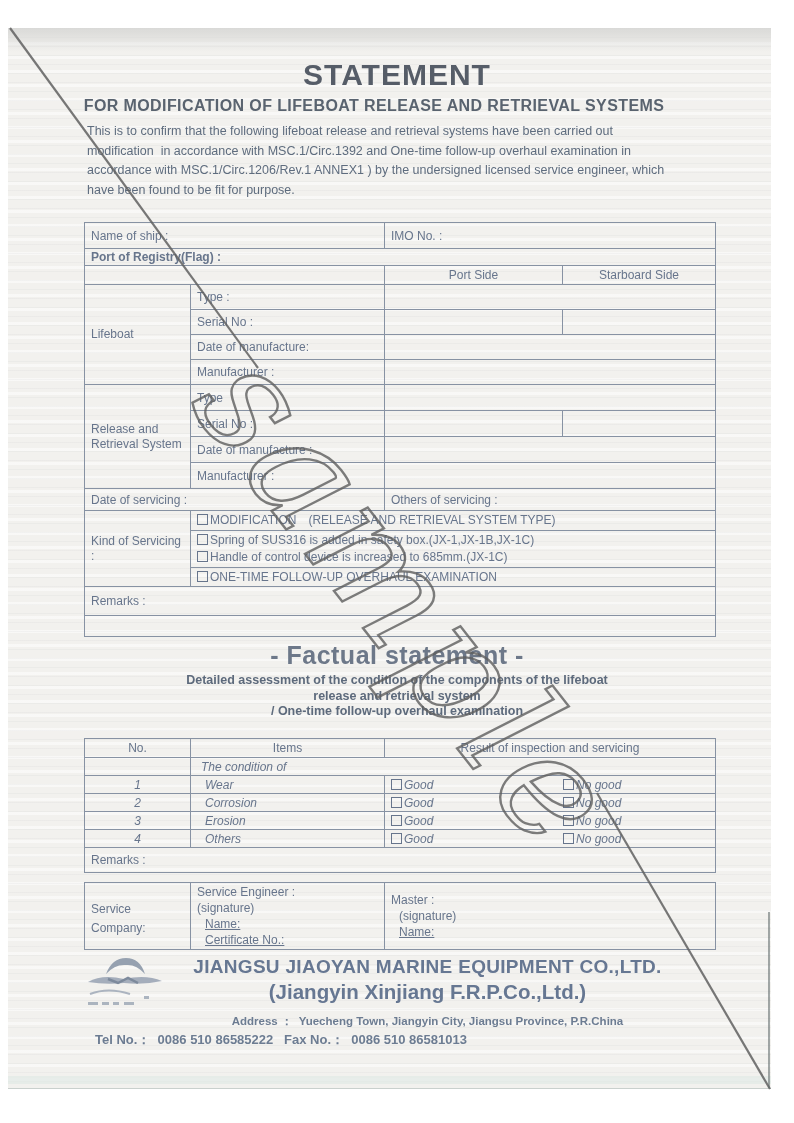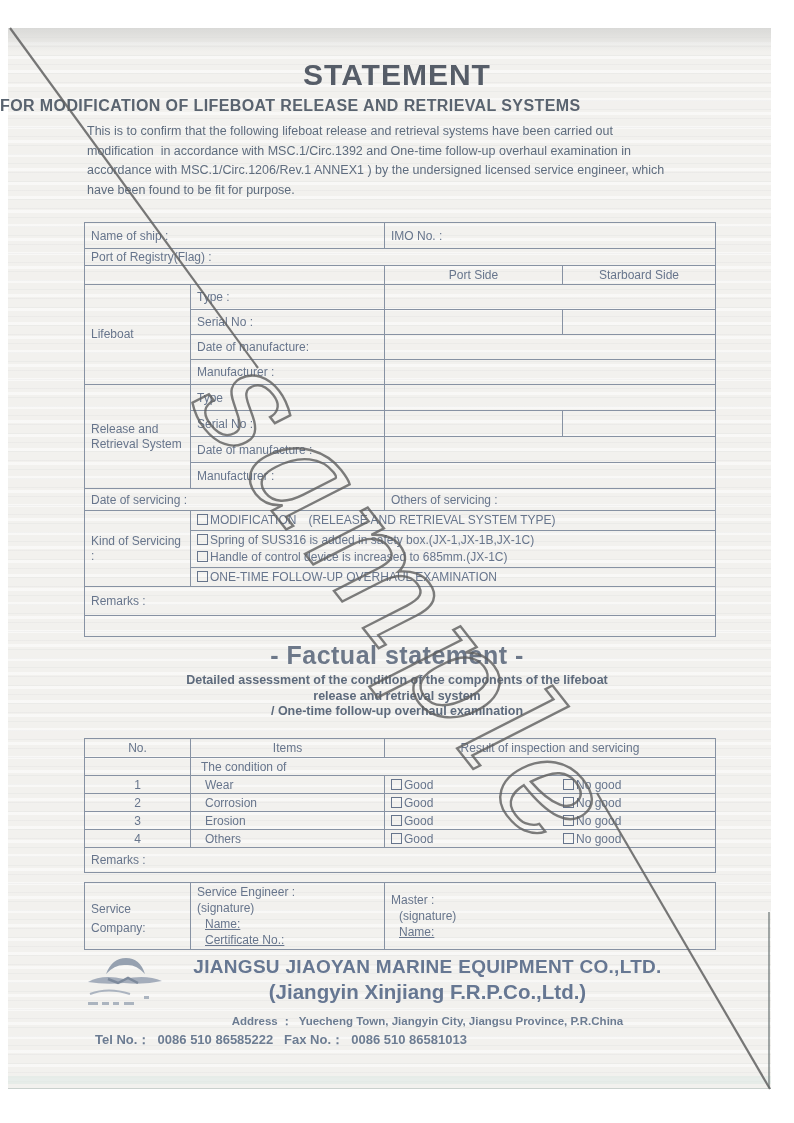--- a/index.html
+++ b/index.html
@@ -13,32 +13,32 @@
         background-image:repeating-linear-gradient(180deg, rgba(110,118,128,0.05) 0 1px, rgba(0,0,0,0) 1px 9px),
                          repeating-linear-gradient(180deg, rgba(255,255,255,0.5) 0 3px, rgba(0,0,0,0) 3px 14px);
         border-bottom:1px solid #c9d0cd;}
   .page::before{content:"";position:absolute;left:0;top:0;right:0;height:24px;
         background:linear-gradient(#d9d9d7, rgba(217,217,215,0));}
   .page::after{content:"";position:absolute;left:0;bottom:4px;right:0;height:8px;
         background:#e2eae6;opacity:.75;}
 
   .doc-title{position:absolute;left:0;top:58px;width:794px;text-align:center;
         font-size:30px;font-weight:bold;letter-spacing:1px;color:var(--heading);}
-  .doc-subtitle{position:absolute;left:0;top:97px;width:748px;
+  .doc-subtitle{position:absolute;left:0;top:97px;width:748px;text-align:center;
         font-size:16px;font-weight:bold;letter-spacing:.4px;color:#59636f;}
   .intro{position:absolute;left:87px;top:122px;color:var(--intro);font-size:12.5px;line-height:19.5px;}
   .intro div{white-space:pre;}
 
   table.t{position:absolute;border-collapse:collapse;table-layout:fixed;width:631px;left:84px;}
   table.t td{border:1px solid var(--border);font-size:12px;color:var(--ink);
         padding:1px 6px;vertical-align:middle;overflow:hidden;}
   .t1{top:222px;} .t2{top:738px;} .t3{top:882px;}
-  tr.h26{height:26px;} tr.h23{height:16px;} tr.h19{height:19px;} tr.h25{height:25px;}
+  tr.h26{height:26px;} tr.h23{height:16px;font-weight:bold;} tr.h19{height:19px;} tr.h25{height:25px;}
   tr.h22{height:22px;} tr.h34{height:34px;} tr.h29{height:29px;} tr.h21{height:21px;}
-  tr.h18{height:18px;} tr.h66{height:66px;}
+  tr.h18{height:18px;font-style:italic;} tr.h66{height:66px;}
   td.lab{padding-left:14px;}
   td.sub{padding-left:24px;}
   td.ctr{text-align:center;padding:1px 2px;}
   td.blk{vertical-align:middle;padding-left:12px;line-height:15px;}
   td.kr{padding-left:8px;margin-left:35px;}
   td.kr2{padding-left:42px;line-height:17px;vertical-align:middle;}
   td.topv{vertical-align:top;padding-top:3px;margin-left:46px;}
   td.dotb{border-bottom-style:dotted;border-bottom-color:var(--dotted);}
   .cb{display:inline-block;width:9px;height:9px;border:1px solid currentColor;
       margin-right:2px;vertical-align:-1px;}

